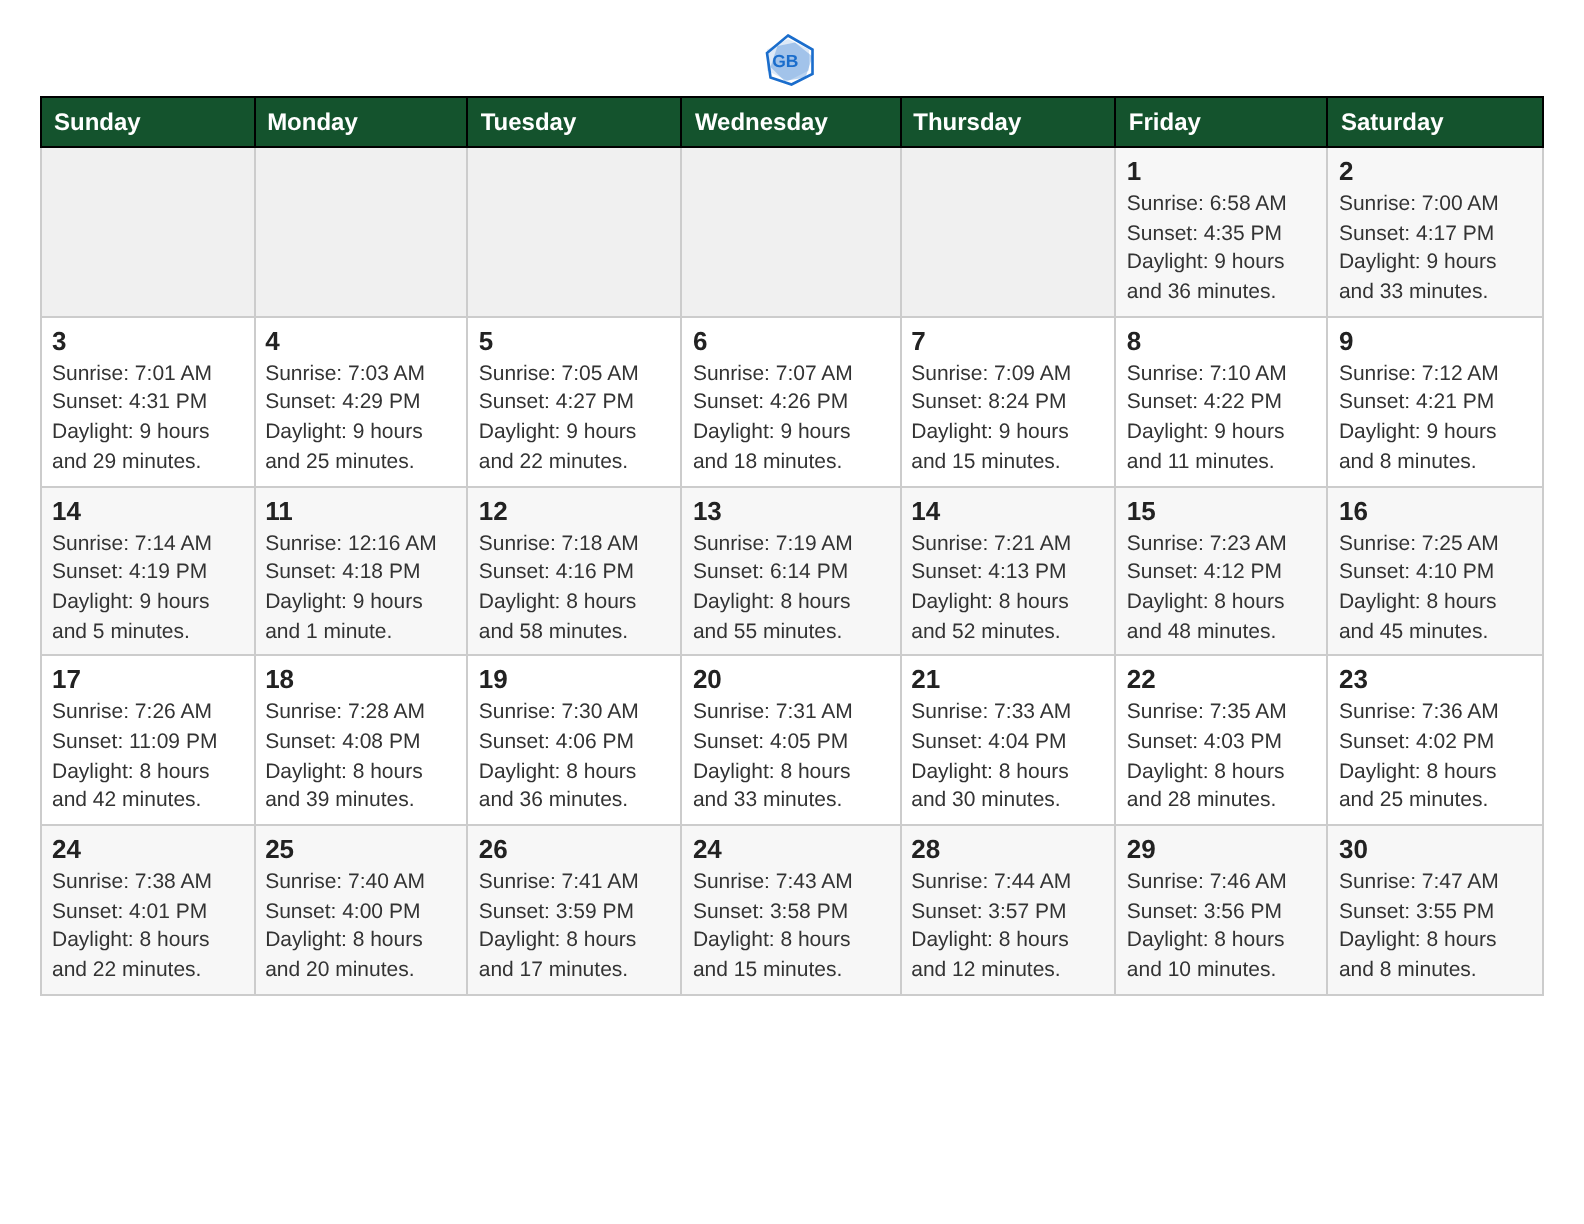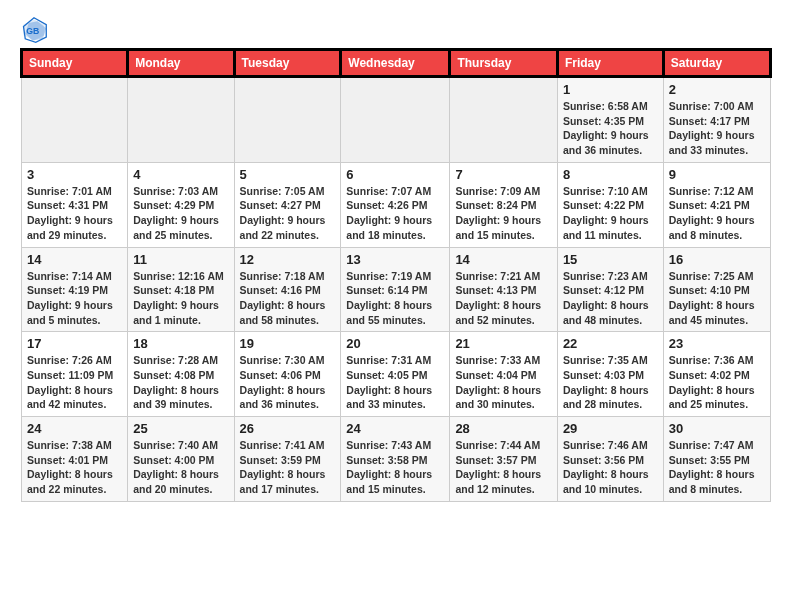--- a/index.html
+++ b/index.html
@@ -10,21 +10,21 @@
       height: 612px;
       overflow: hidden;
     }
     .page {
       width: 792px;
       padding: 16px 20px 10px 20px;
     }
     .header-top {
       display: flex;
       align-items: flex-start;
-      justify-content: flex-start;
+      justify-content: center;
       margin-bottom: 4px;
     }
     .logo {
       display: flex;
       align-items: center;
       gap: 4px;
     }
     .logo-icon {
       width: 28px;
       height: 28px;
@@ -40,27 +40,27 @@
     .subtitle {
       font-size: 15px;
       color: #555;
     }
     table {
       width: 100%;
       border-collapse: collapse;
       font-size: 11px;
     }
     thead tr th {
-      background: #ef4444;
+      background: #14532d;
       color: #fff;
       text-align: left;
       padding: 5px 6px;
       font-size: 12px;
       font-weight: bold;
-      border: 3px solid #000000;
+      border: 1px solid #000000;
     }
     tbody tr td {
       vertical-align: top;
       padding: 4px 5px;
       border: 1px solid #ccc;
       height: 78px;
       width: 113px;
     }
     tbody tr:nth-child(odd) td {
       background: #f7f7f7;
@@ -72,21 +72,20 @@
       font-size: 13px;
       font-weight: bold;
       color: #222;
       display: block;
       margin-bottom: 2px;
     }
     .day-info {
       font-size: 10.5px;
       color: #333;
       line-height: 1.4;
-      font-weight: bold;
     }
     .empty-cell {
       background: #f0f0f0 !important;
     }
   </style>
 </head>
 <body>
 
 <div class="page">
   <div class="header-top">

